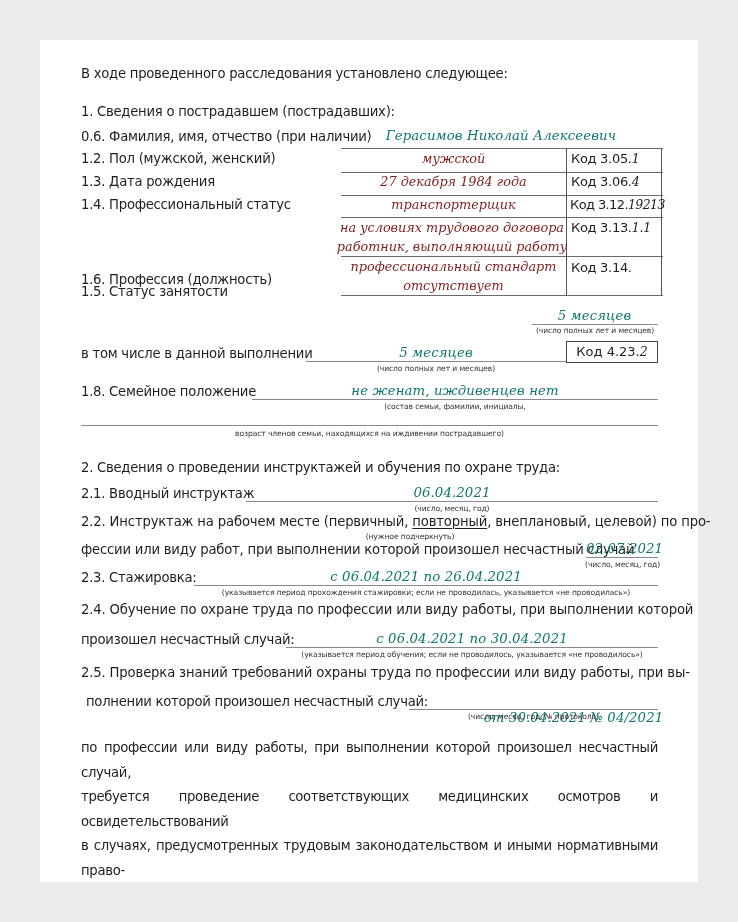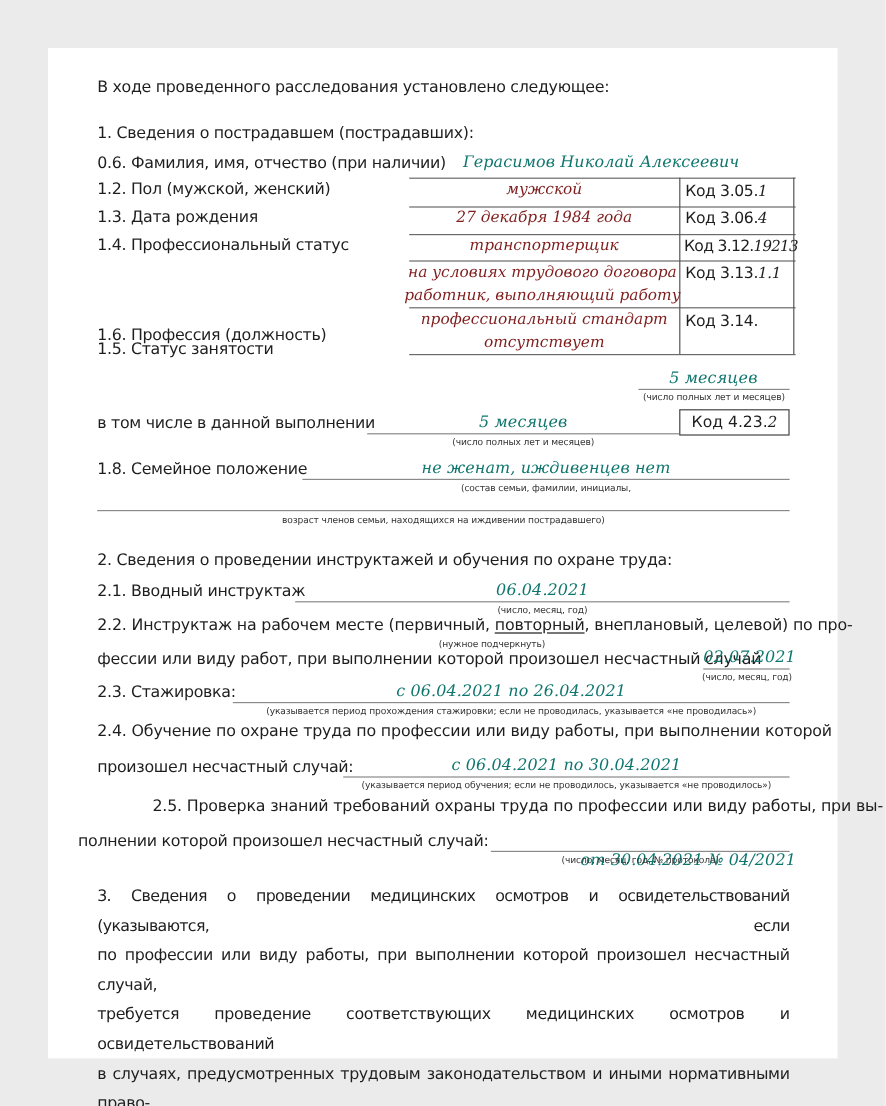--- a/index.html
+++ b/index.html
@@ -134,27 +134,26 @@
   <div class="abs fill" style="left:154px; top:529px; width:464px;">с 06.04.2021 по 26.04.2021</div>
   <div class="line" style="left:154px; top:545px; width:464px;"></div>
   <div class="abs hint" style="left:154px; top:548px; width:464px;">(указывается период прохождения стажировки; если не проводилась, указывается «не проводилась»)</div>
 
   <div class="abs t" style="left:41px; top:562px; letter-spacing:-0.15px;">2.4. Обучение по охране труда по профессии или виду работы, при выполнении которой</div>
   <div class="abs t" style="left:41px; top:592px;">произошел несчастный случай:</div>
   <div class="abs fill" style="left:246px; top:591px; width:372px;">с 06.04.2021 по 30.04.2021</div>
   <div class="line" style="left:246px; top:607px; width:372px;"></div>
   <div class="abs hint" style="left:246px; top:610px; width:372px;">(указывается период обучения; если не проводилось, указывается «не проводилось»)</div>
 
-  <div class="abs t" style="left:41px; top:625px; letter-spacing:-0.15px;margin-left:46px;">2.5. Проверка знаний требований охраны труда по профессии или виду работы, при вы-</div>
-  <div class="abs t" style="left:25px; top:654px;">полнении которой произошел несчастный случай:</div>
+  <div class="abs t" style="left:41px; top:625px; letter-spacing:-0.15px;">2.5. Проверка знаний требований охраны труда по профессии или виду работы, при вы-</div>
+  <div class="abs t" style="left:46px; top:654px;">полнении которой произошел несчастный случай:</div>
   <div class="abs fill" style="left:369px; top:670px; width:249px;margin-left:40px;">от 30.04.2021 № 04/2021</div>
   <div class="line" style="left:369px; top:669px; width:249px;"></div>
   <div class="abs hint" style="left:369px; top:672px; width:249px;">(число, месяц, год, № протокола)</div>
 
   <div class="para" style="top:696px;">
-    <span style="letter-spacing:-0.55px;">3. Сведения о проведении медицинских осмотров и освидетельствований (указываются, если</span>
     <span>по профессии или виду работы, при выполнении которой произошел несчастный случай,</span>
     <span>требуется проведение соответствующих медицинских осмотров и освидетельствований</span>
     <span>в случаях, предусмотренных трудовым законодательством и иными нормативными право-</span>
 
   </div>
 
 </div>
 
 </body></html>

